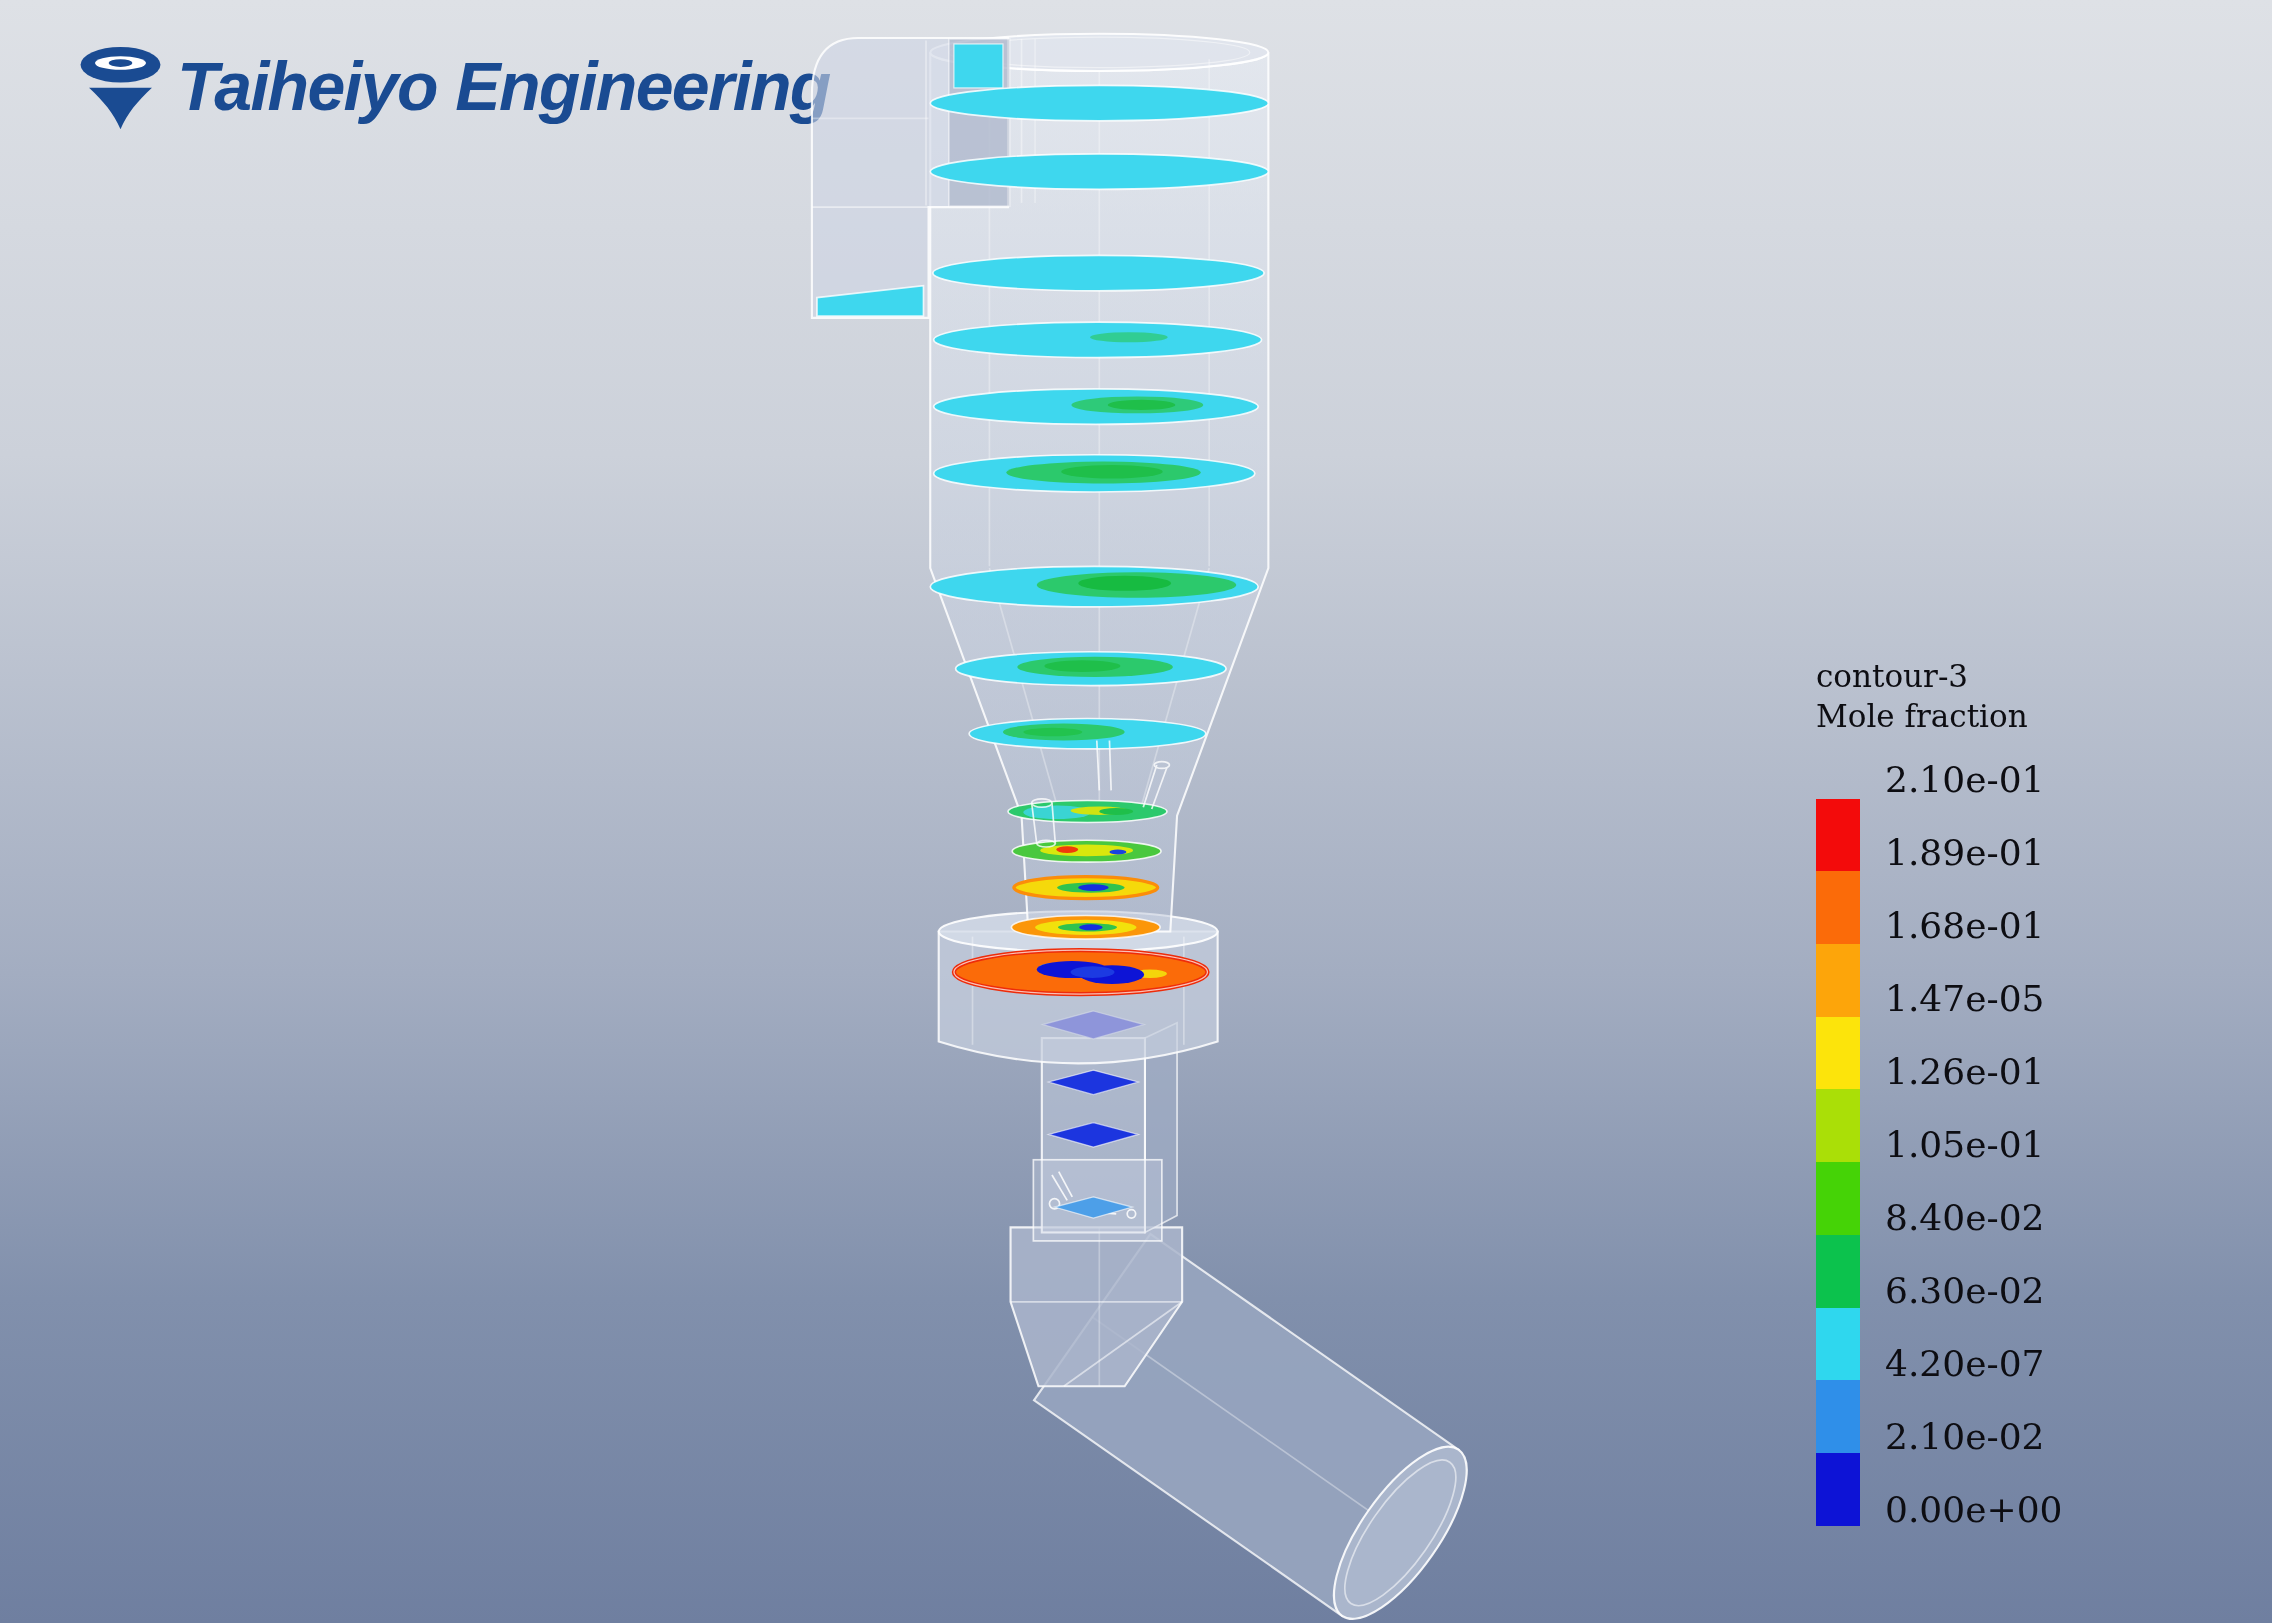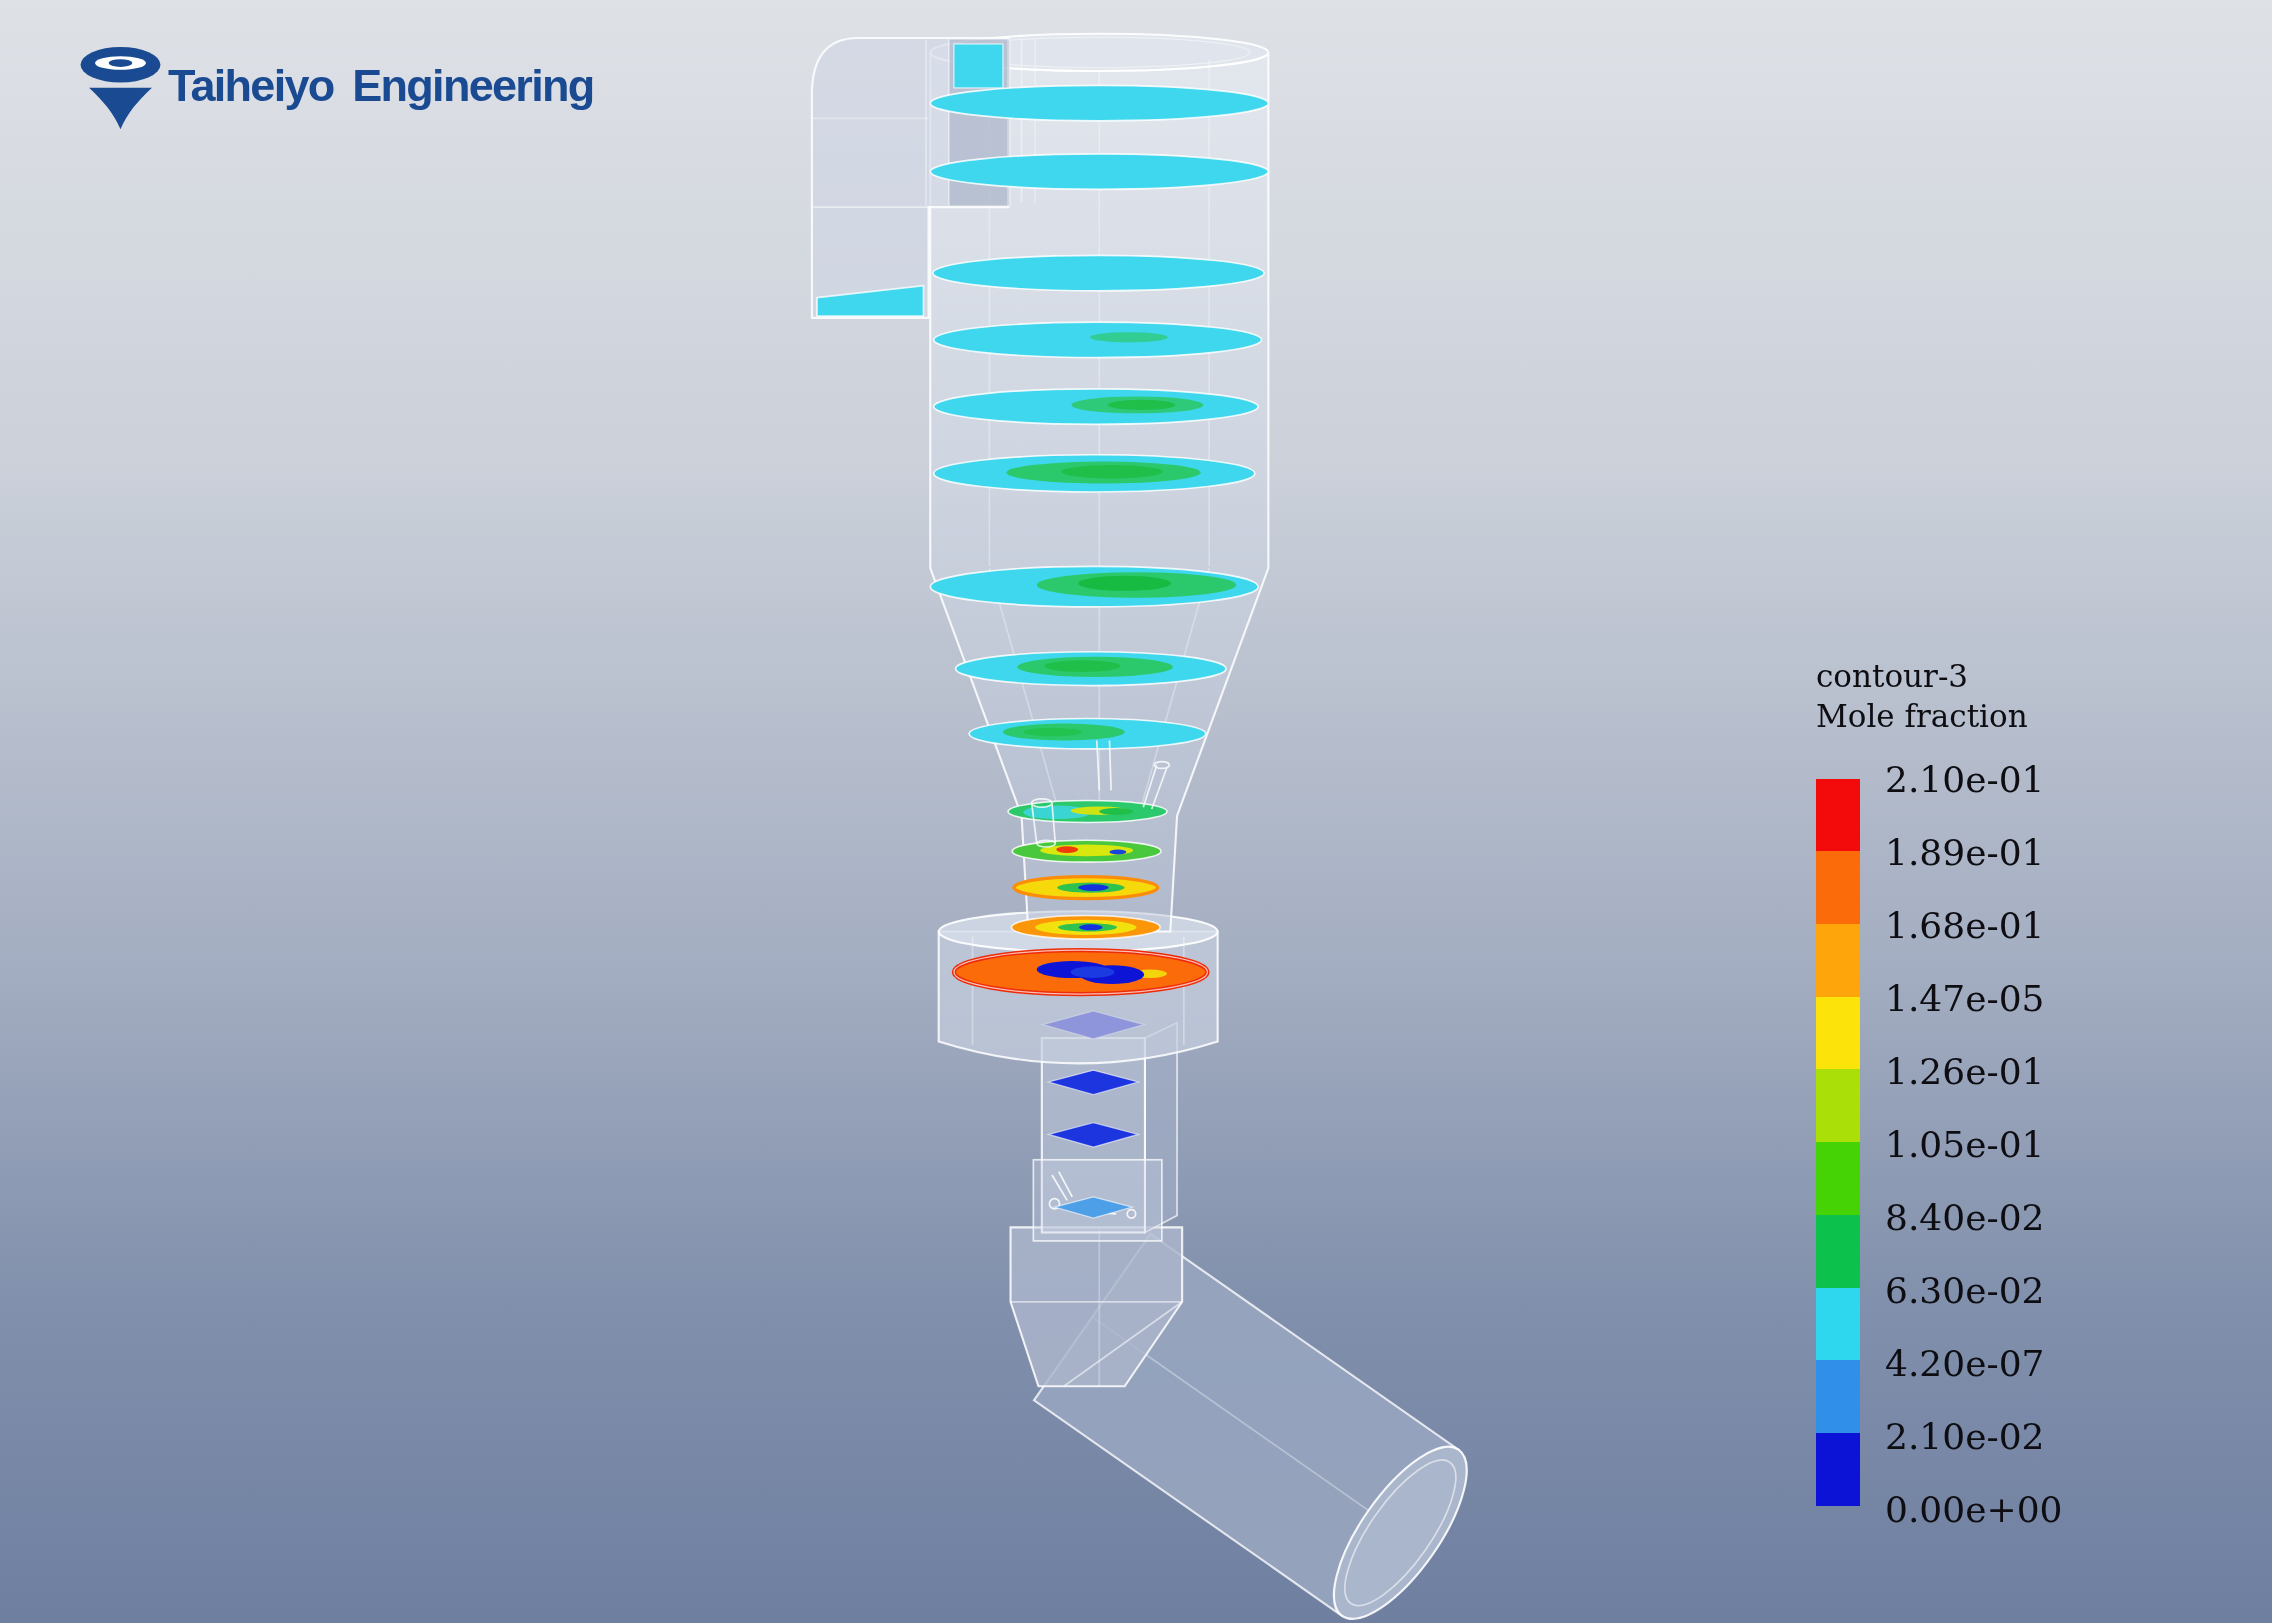--- a/index.html
+++ b/index.html
@@ -6,28 +6,28 @@
   .stage{
     position:relative;
     width:2273px;height:1623px;
     overflow:hidden;
     background:linear-gradient(180deg,#dee1e6 0%,#ccd1da 28%,#a3adc1 60%,#8190ac 80%,#6f7fa0 100%);
     font-family:"Liberation Sans",sans-serif;
   }
   
   .logo{position:absolute;left:78px;top:41px;display:flex;align-items:center;}
   .logo-icon{width:85px;height:90px;flex:0 0 auto;}
-  .logo-text{font-weight:700;font-size:45px;letter-spacing:-1.7px;color:#1a4b92;margin-left:5px;white-space:nowrap;}
+  .logo-text{font-weight:700;font-size:68px;letter-spacing:-1.7px;color:#1a4b92;margin-left:14px;white-space:nowrap;font-style:italic;}
   .logo-text .w2{margin-left:18.6px;}
   
   .vessel{position:absolute;left:0;top:0;width:2273px;height:1623px;}
   
   .legend{position:absolute;left:1816px;top:656px;color:#0d0d12;font-family:"DejaVu Serif","Liberation Serif",serif;}
   .legend-title{font-size:31px;line-height:1.3;margin-bottom:42px;}
-  .legend-body{display:flex;}
+  .legend-body{display:flex;align-items:center;}
   .legend-bar{width:44px;height:727px;display:flex;flex-direction:column;}
   .legend-bar .seg{flex:1 1 auto;}
   .legend-labels{margin-top:-36px;margin-left:25px;}
   .legend-labels .lab{height:73px;display:flex;align-items:center;font-size:36px;}
 </style>
 </head>
 <body>
 
 <div class="stage">
 

